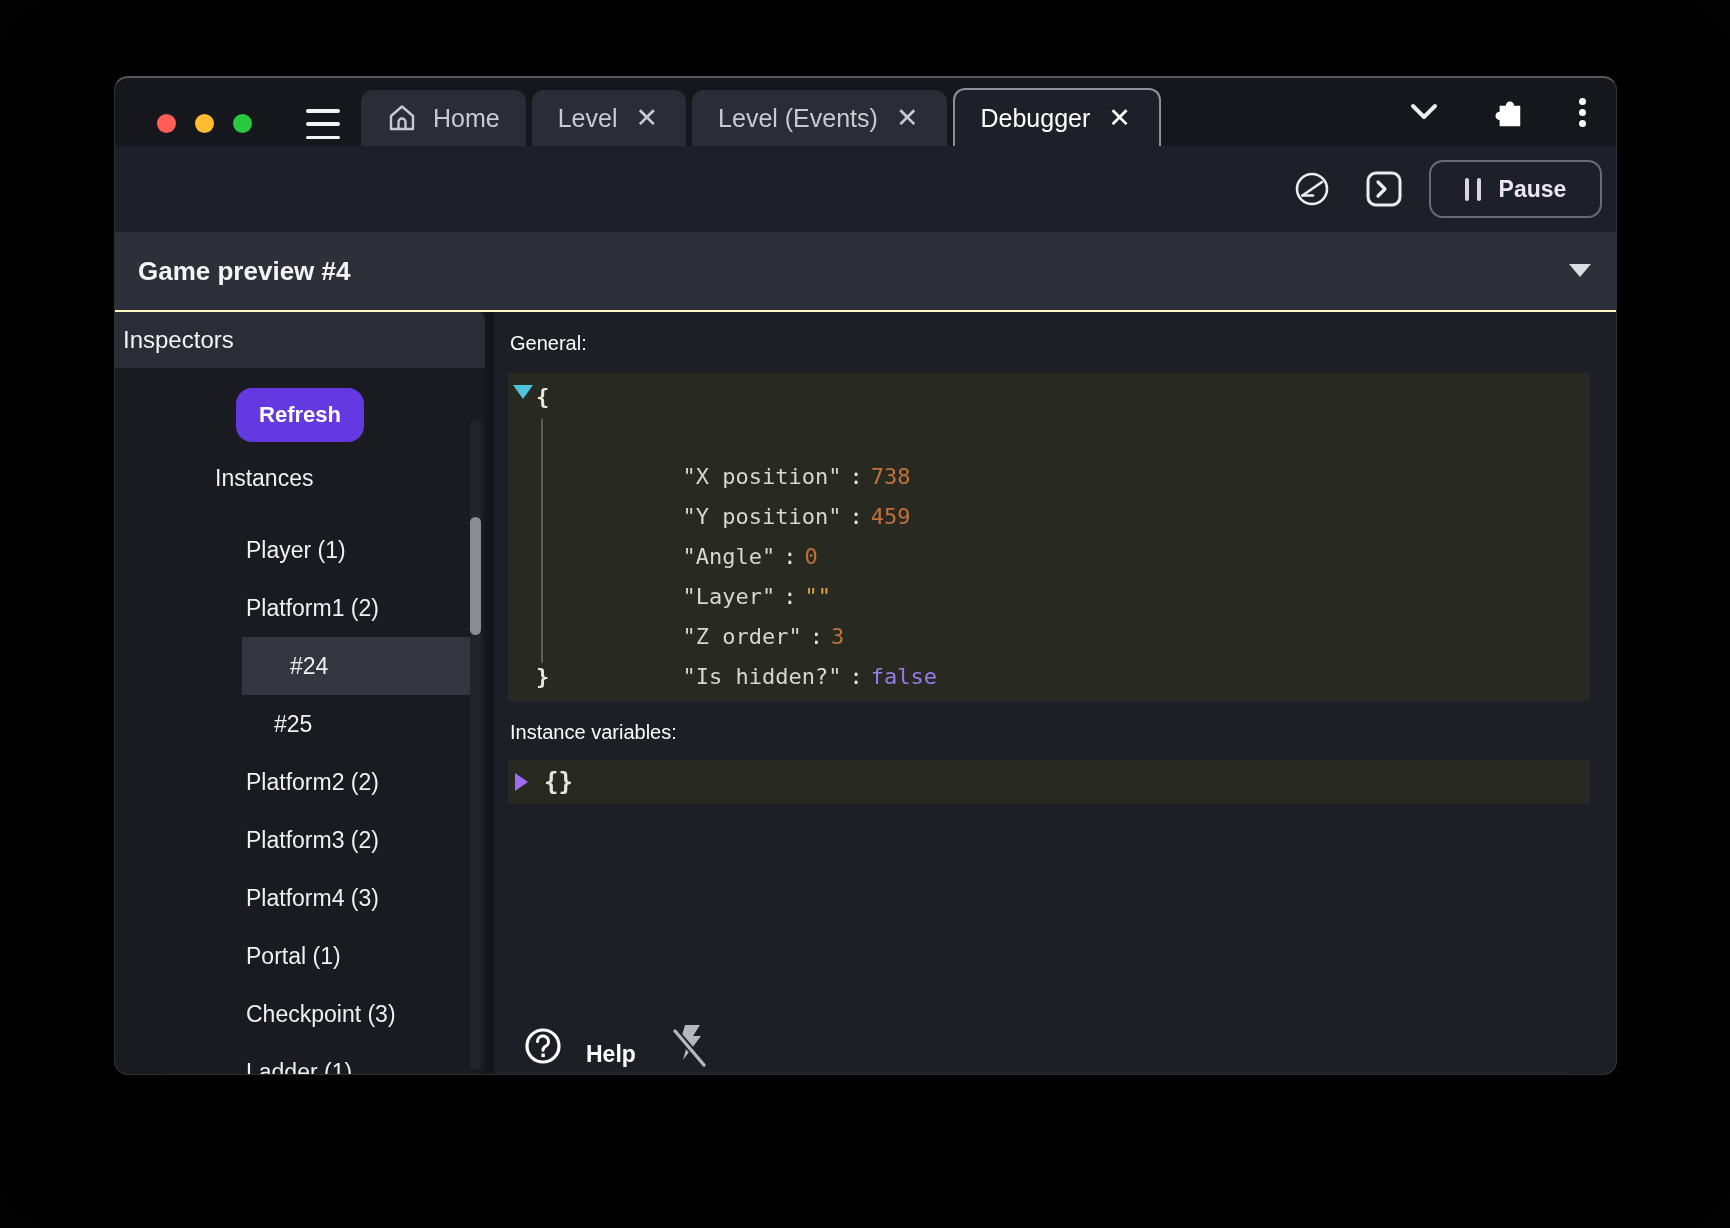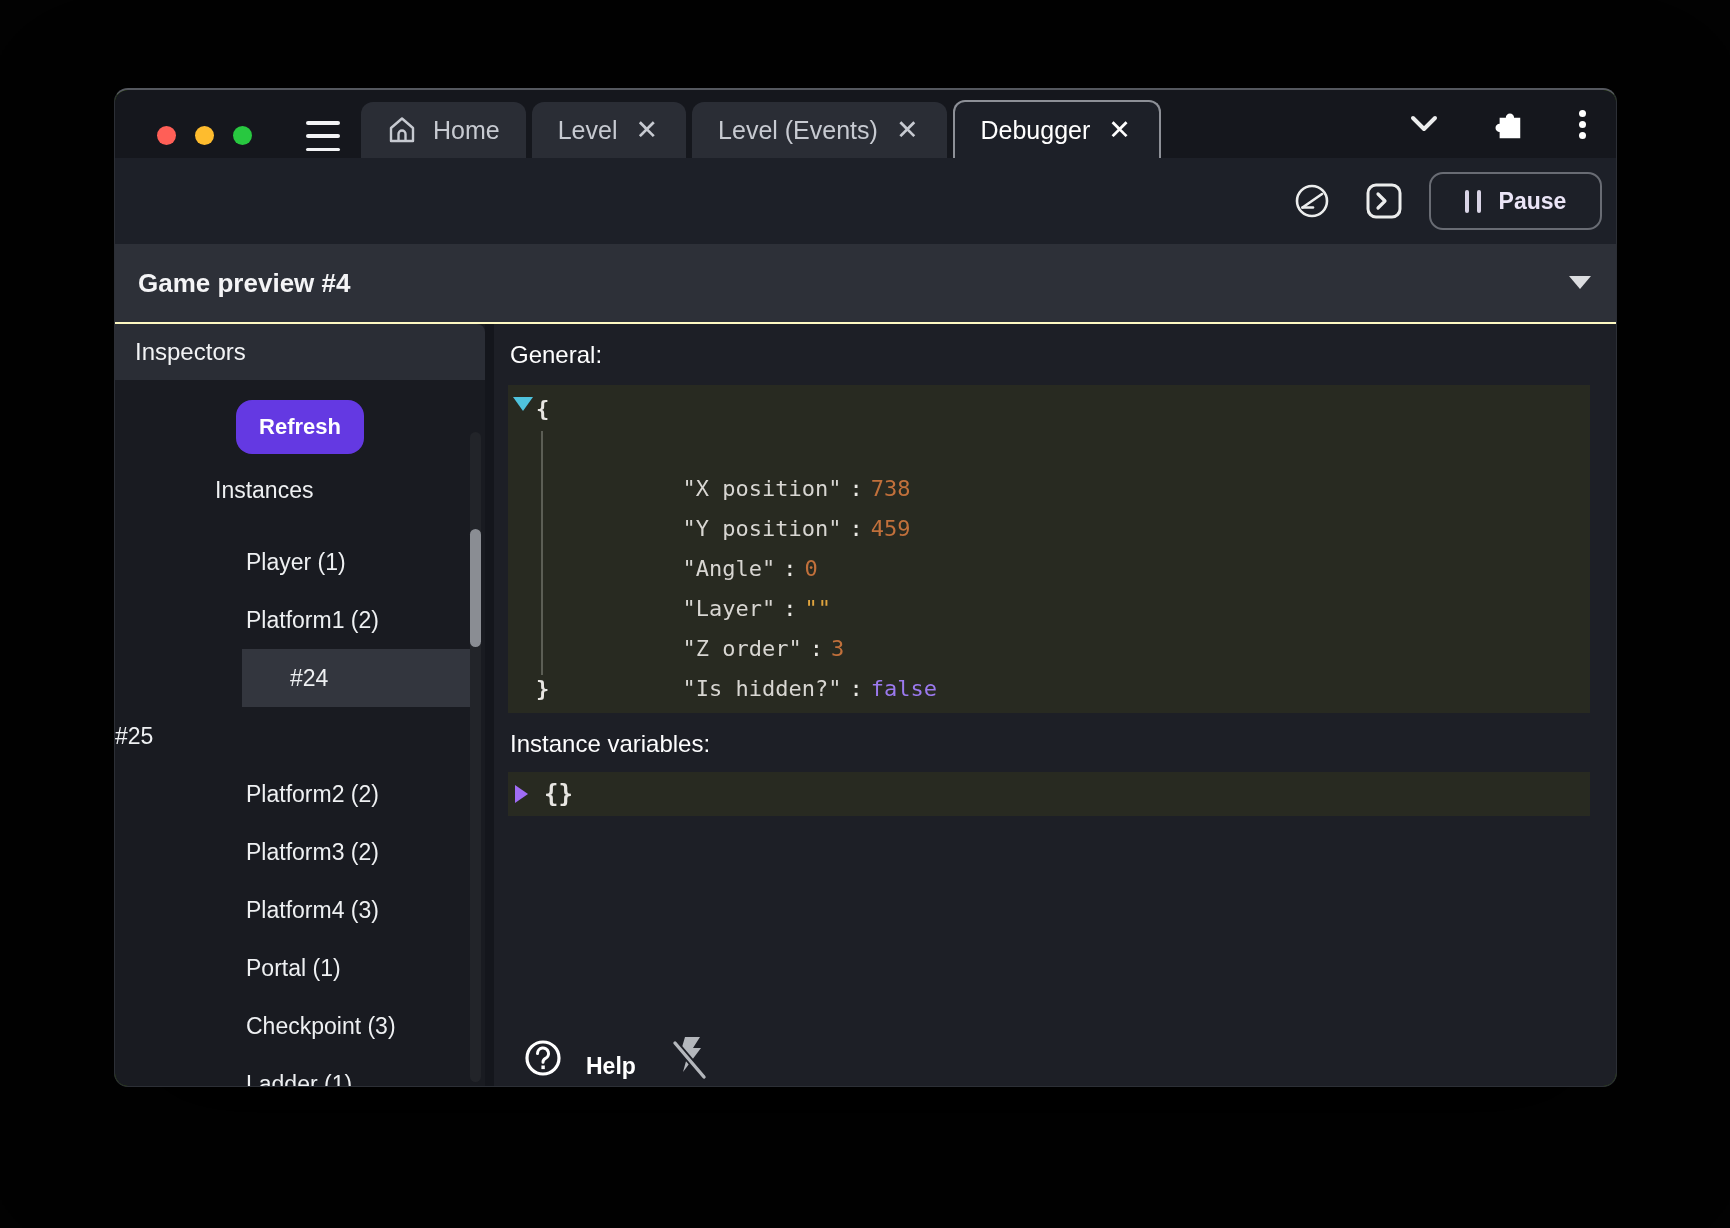--- a/index.html
+++ b/index.html
@@ -4,21 +4,21 @@
 <style>
   html,body{margin:0;padding:0;}
   body{
     width:1730px;height:1228px;
     background:#020202;
     font-family:"Liberation Sans", sans-serif;
     position:relative;overflow:hidden;
     -webkit-font-smoothing:antialiased;
   }
   .window{
-    position:absolute;left:114px;top:88px;width:1503px;height:999px;
+    position:absolute;left:114px;top:76px;width:1503px;height:999px;
     background:#4d7c0f;border-radius:14px;overflow:hidden;
     border:1px solid #2c2f36;border-top:2px solid #54575e;
     box-shadow:0 40px 120px rgba(0,0,0,0.85);
     box-sizing:border-box;
   }
   
   .tabstrip{position:absolute;left:0;top:0;width:100%;height:68px;background:#15171d;}
   .traffic{position:absolute;top:36px;left:42px;display:flex;gap:19px;}
   .traffic .light{width:19px;height:19px;border-radius:50%;}
   .hamburger{position:absolute;left:191px;top:31px;width:34px;height:30px;display:flex;flex-direction:column;justify-content:space-between;cursor:pointer;}
@@ -62,39 +62,39 @@
     background:#2d3038;border-bottom:2px solid #fef9c3;
     display:flex;align-items:center;box-sizing:content-box;cursor:pointer;
   }
   .preview-title{color:#f4f4f6;font-size:26px;font-weight:bold;margin-left:23px;}
   .preview-caret{position:absolute;right:25px;top:32px;width:0;height:0;
     border-left:11px solid transparent;border-right:11px solid transparent;border-top:13px solid #dcdde0;}
   
   .content{position:absolute;left:0;top:234px;width:100%;height:765px;display:flex;}
   .sidebar{width:370px;height:100%;background:#191b21;position:relative;flex:0 0 auto;overflow:hidden;}
   .sidebar-header{height:56px;background:#2a2d35;border-top-right-radius:8px;display:flex;align-items:center;}
-  .sidebar-header span{color:#f2f3f5;font-size:24px;margin-left:20px;}
+  .sidebar-header span{color:#f2f3f5;font-size:24px;margin-left:8px;}
   .refresh-wrap{display:flex;justify-content:center;padding-top:20px;}
   .refresh-btn{
     width:128px;height:54px;border:none;border-radius:16px;
     background:#6439e2;color:#ffffff;font-size:22px;font-weight:bold;
     font-family:"Liberation Sans", sans-serif;cursor:pointer;
   }
   .instances-label{height:56px;margin-top:8px;display:flex;align-items:center;padding-left:100px;color:#eef0f2;font-size:23px;}
   .inst-list{margin-top:15px;}
   .inst-item{height:58px;display:flex;align-items:center;color:#eef0f2;font-size:23px;cursor:pointer;box-sizing:border-box;}
   .inst-item.lvl1{padding-left:131px;}
-  .inst-item.lvl2{}
+  .inst-item.lvl2{padding-left:159px;}
   .inst-item.selected{background:#33363e;margin-left:127px;width:229px;padding-left:48px;}
   .scroll-track{position:absolute;left:355px;top:108px;bottom:7px;width:11px;background:#222429;border-radius:6px;}
   .scroll-handle{position:absolute;left:355px;top:205px;width:11px;height:118px;background:#8a8d93;border-radius:6px;cursor:grab;}
   .divider{width:9px;height:100%;background:#14161c;flex:0 0 auto;}
   
   .main{flex:1;height:100%;background:#1d1f26;position:relative;overflow:hidden;}
-  .section-label{color:#fdfdfe;font-size:24px;height:30px;line-height:30px;margin:16px 0 0 16px;}
+  .section-label{color:#fdfdfe;font-size:20px;height:30px;line-height:30px;margin:16px 0 0 16px;}
   .code-box{
     background:#282a21;margin:15px 26px 0 14px;
     font-family:"DejaVu Sans Mono", monospace;font-size:22px;color:#d8d6d2;
     position:relative;padding:4px 0;box-sizing:border-box;
   }
   .code-line{height:40px;line-height:40px;white-space:pre;position:relative;}
   .brace-line{padding-left:28px;color:#e8e6e2;font-weight:bold;}
   .kv-line{padding-left:42px;}
   .kv-line .k{color:#d8d6d2;}
   .kv-line .sep{color:#eceae6;padding:0 8px;}

